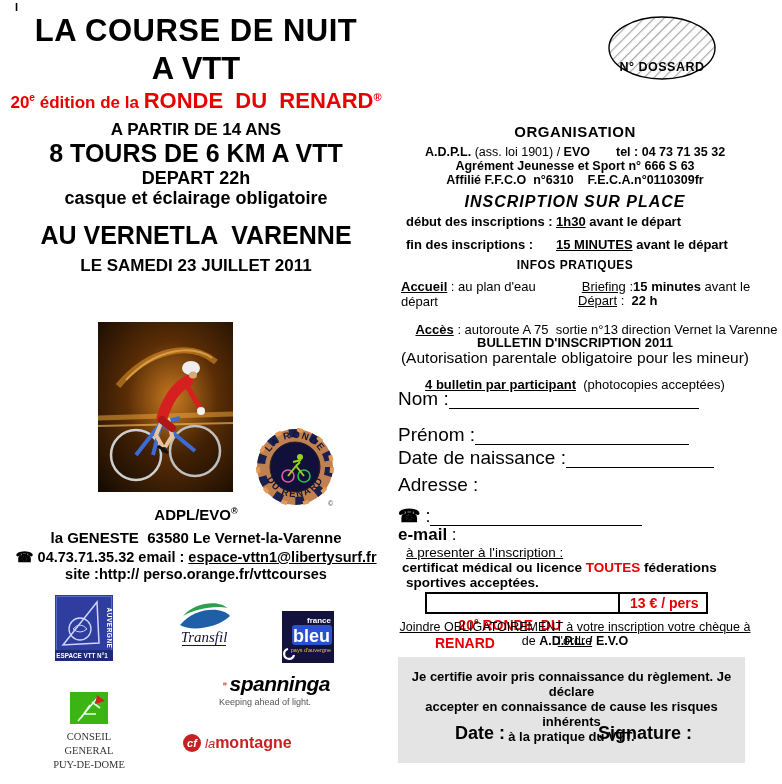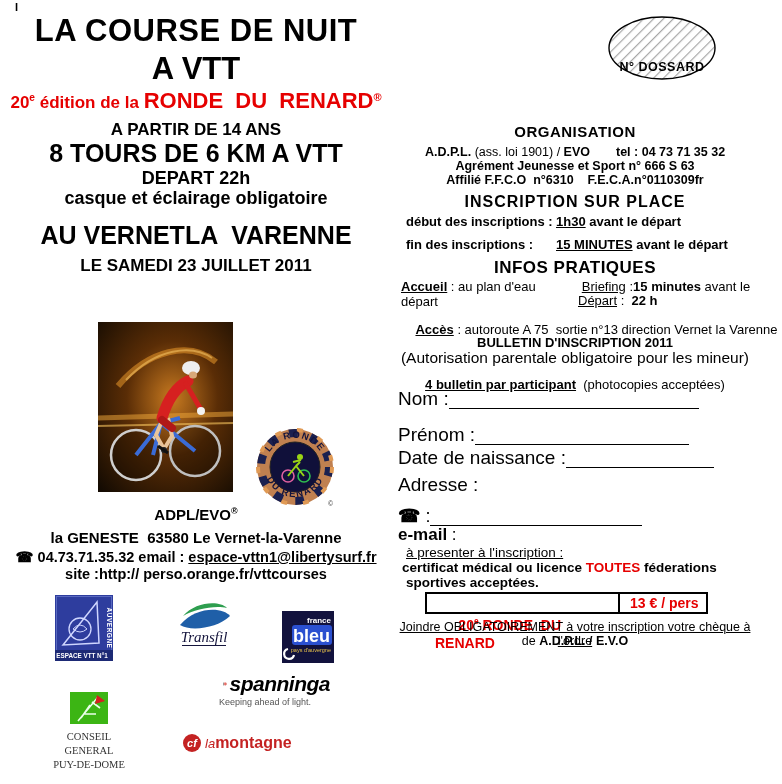--- a/index.html
+++ b/index.html
@@ -187,29 +187,29 @@
   </div>
   <div class="abs b" style="left:602px;top:60px;width:120px;text-align:center;font-size:12.5px;letter-spacing:.5px;">N° DOSSARD</div>
 
   <div class="abs rc b" style="top:123px;font-size:15px;letter-spacing:.5px;">ORGANISATION</div>
   <div class="abs rc" style="top:145px;font-size:12.5px;">
     <span class="b">A.D.P.L.</span><span> (ass. loi 1901) / </span><span class="b">EVO</span><span class="b" style="margin-left:26px;">tel : 04 73 71 35 32</span>
   </div>
   <div class="abs rc b" style="top:159px;font-size:12.5px;">Agrément Jeunesse et Sport n° 666 S 63</div>
   <div class="abs rc b pre" style="top:173px;font-size:12.5px;">Affilié F.F.C.O  n°6310    F.E.C.A.n°0110309fr</div>
 
-  <div class="abs rc b" style="top:193px;font-size:16px;letter-spacing:1px;">INSCRIPTION SUR PLACE</div>
+  <div class="abs rc b" style="top:193px;font-size:16px;letter-spacing:1px;font-style:italic;">INSCRIPTION SUR PLACE</div>
   <div class="abs b" style="left:406px;top:214px;font-size:13px;">
     <span style="display:inline-block;width:150px;">début des inscriptions :</span><span class="u">1h30</span><span> avant le départ</span>
   </div>
   <div class="abs b" style="left:406px;top:237px;font-size:13px;">
     <span style="display:inline-block;width:150px;">fin des inscriptions :</span><span class="u">15 MINUTES</span><span> avant le départ</span>
   </div>
 
-  <div class="abs rc b" style="top:258px;font-size:17px;letter-spacing:.5px;text-align:center;">INFOS PRATIQUES</div>
+  <div class="abs rc b" style="top:258px;font-size:12px;letter-spacing:.5px;text-align:center;">INFOS PRATIQUES</div>
   <div class="abs" style="left:401px;top:279px;font-size:13px;">
     <span class="b u">Accueil</span><span> : au plan d'eau</span><span class="u" style="margin-left:46px;">Briefing</span><span> :</span><span class="b">15 minutes</span><span> avant le départ</span>
   </div>
   <div class="abs" style="left:578px;top:293px;font-size:13px;">
     <span class="u">Départ</span><span class="pre"> :  </span><span class="b">22 h</span>
   </div>
   <div class="abs pre" style="left:401px;top:307px;font-size:13px;">
     <span class="b u">Accès</span><span class="pre"> : autoroute A 75  sortie n°13 direction Vernet la Varenne</span>
   </div>
 
@@ -248,14 +248,23 @@
       <span>20</span><sup>e</sup><span> RONDE  DU  RENARD</span>
     </div>
     <div class="b red" style="padding-left:10px;font-size:14px;line-height:18px;">13 € / pers</div>
   </div>
 
   <div class="abs rc u" style="top:620px;font-size:12.5px;">Joindre OBLIGATOIREMENT à votre inscription votre chèque à l'ordre</div>
   <div class="abs rc" style="top:634px;font-size:12.5px;">
     <span>de </span><span class="b">A.D.P.L. / E.V.O</span>
   </div>
 
+  <div class="abs" style="left:398px;top:657px;width:347px;height:106px;background:#e4e4e4;">
+    <div class="b ctr" style="margin-top:12px;font-size:13px;line-height:15px;">
+      <div>Je certifie avoir pris connaissance du règlement. Je déclare</div>
+      <div>accepter en connaissance de cause les risques inhérents</div>
+      <div>à la pratique du VTT.</div>
+    </div>
+    <span class="abs b" style="left:57px;top:66px;font-size:18px;">Date :</span>
+    <span class="abs b" style="left:200px;top:66px;font-size:18px;">Signature :</span>
+  </div>
 
 </div>
 
 </body></html>

